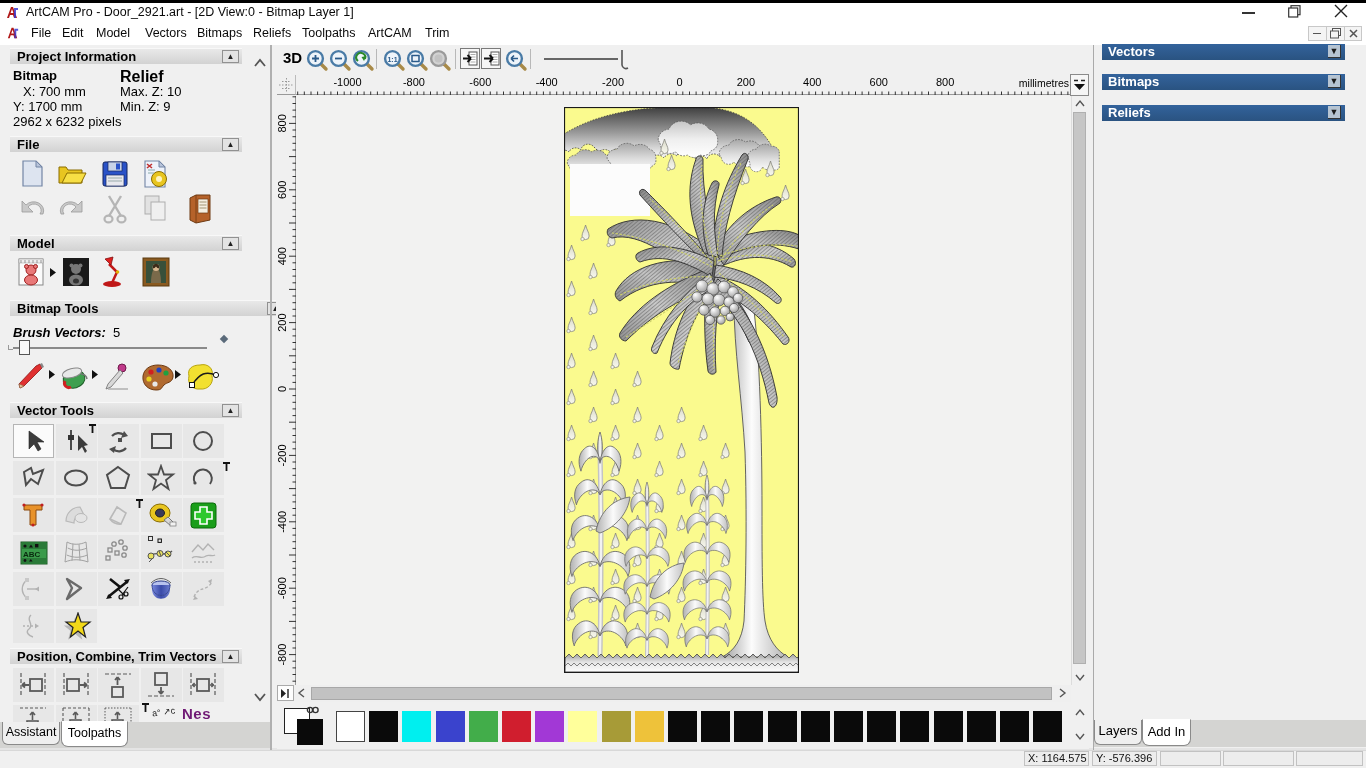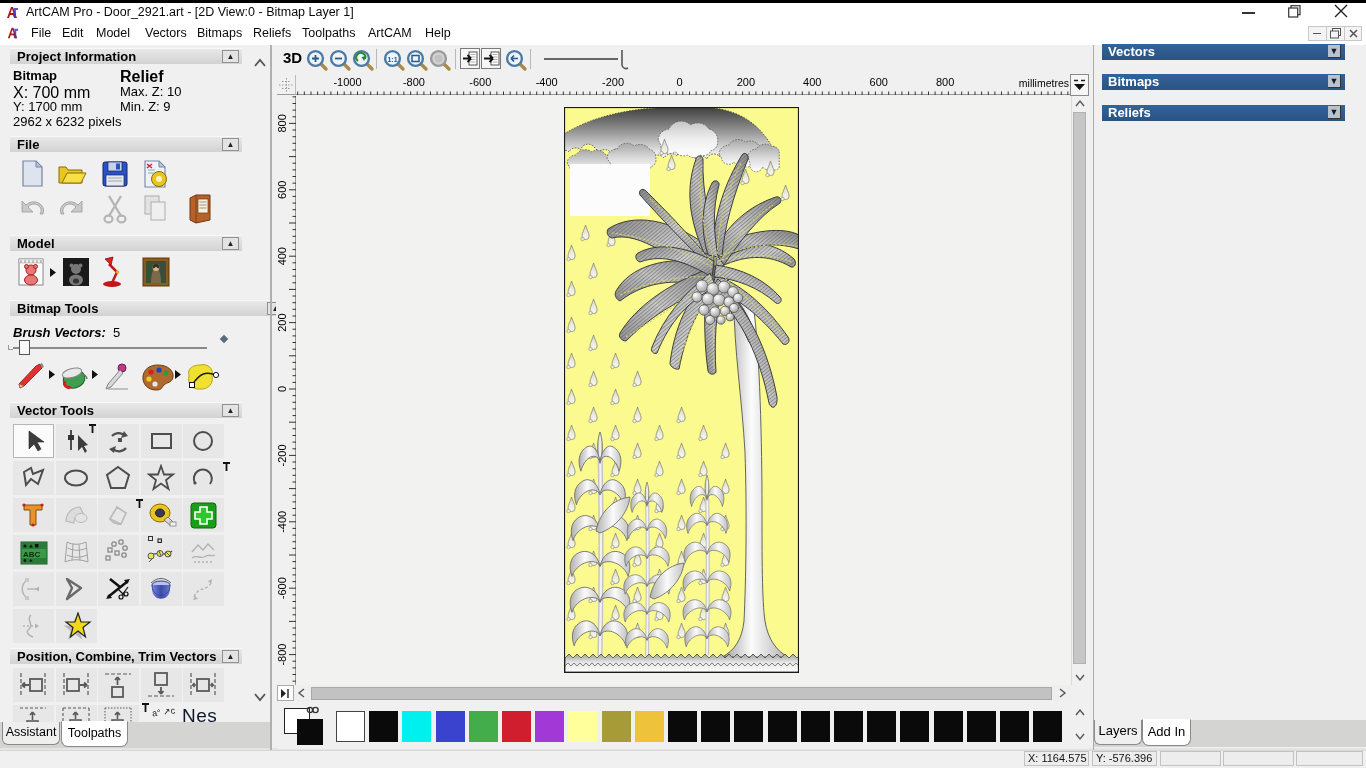--- a/index.html
+++ b/index.html
@@ -44,39 +44,39 @@
  <path d="M9,3 L13,3 L13,5 L11,5 L11,13 L9,13 Z" fill="#3a3ad0" opacity="0.85"></path>
 </svg>
 <div class="abs mi" style="left:31px;top:26px">File</div>
 <div class="abs mi" style="left:62px;top:26px">Edit</div>
 <div class="abs mi" style="left:96px;top:26px">Model</div>
 <div class="abs mi" style="left:145px;top:26px">Vectors</div>
 <div class="abs mi" style="left:197px;top:26px">Bitmaps</div>
 <div class="abs mi" style="left:253px;top:26px">Reliefs</div>
 <div class="abs mi" style="left:302px;top:26px">Toolpaths</div>
 <div class="abs mi" style="left:368px;top:26px">ArtCAM</div>
-<div class="abs mi" style="left:425px;top:26px">Help</div>
+<div class="abs mi" style="left:425px;top:26px">Trim</div>
 
 <div class="abs" style="left:1308px;top:26px;width:54px;height:15px;border:1px solid #c8c8c8;background:#f4f4f4"></div>
 <div class="abs" style="left:1313px;top:33px;width:8px;height:1.4px;background:#555"></div>
 <div class="abs" style="left:1326px;top:26px;width:1px;height:15px;background:#c8c8c8"></div>
 <svg class="abs" style="left:1330px;top:28px" width="11" height="11" viewBox="0 0 11 11">
  <rect x="2.5" y="0.5" width="8" height="7" fill="none" stroke="#555"></rect>
  <rect x="0.5" y="3" width="8" height="7" fill="#f4f4f4" stroke="#555"></rect>
 </svg>
 <div class="abs" style="left:1344px;top:26px;width:1px;height:15px;background:#c8c8c8"></div>
 <svg class="abs" style="left:1349px;top:29px" width="9" height="9" viewBox="0 0 9 9">
  <path d="M1,1 L8,8 M8,1 L1,8" stroke="#555" stroke-width="1.5"></path>
 </svg>
 <div class="abs" style="left:0;top:45px;width:1366px;height:705px;background:#f0f0f0"></div>
 <div class="hdr" style="top:48px;width:232px">Project Information<div class="hbtn">▲</div></div>
 
 <div class="abs" style="left:13px;top:68px;font-size:13px;font-weight:bold">Bitmap</div>
 <div class="abs" style="left:120px;top:68px;font-size:16px;font-weight:bold">Relief</div>
-<div class="abs" style="left:13px;top:84px;font-size:16px">X: 700 mm</div>
+<div class="abs" style="left:23px;top:84px;font-size:13px">X: 700 mm</div>
 <div class="abs" style="left:120px;top:84px;font-size:13px">Max. Z: 10</div>
 <div class="abs" style="left:13px;top:99px;font-size:13px">Y: 1700 mm</div>
 <div class="abs" style="left:120px;top:99px;font-size:13px">Min. Z: 9</div>
 <div class="abs" style="left:13px;top:114px;font-size:13px">2962 x 6232 pixels</div>
 <div class="hdr" style="top:136px;width:232px">File<div class="hbtn">▲</div></div>
 
 <svg class="abs" style="left:17px;top:159px" width="30" height="30" viewBox="0 0 30 30">
  <path d="M6,2 L19,2 L25,8 L25,27 L6,27 Z" fill="#dde4f0" stroke="#7385a5" stroke-width="1.2"></path>
  <path d="M19,2 L19,8 L25,8 Z" fill="#b8c4da" stroke="#7385a5"></path>
 </svg>
@@ -447,21 +447,21 @@
   </svg>
 <svg class="abs" style="left:103px;top:706px" width="30" height="16" viewBox="0 0 30 16">
     <path d="M2,2 h26 M2,2 v15 M28,2 v15" stroke="#5a5a5a" stroke-width="1" stroke-dasharray="1.5,1.5"></path>
          <path d="M14.5,13 v-7 M14.5,6 l-2.5,3 M14.5,6 l2.5,3" stroke="#5a5a5a" stroke-width="1.6"></path>
     <rect x="9" y="14" width="11" height="4" fill="none" stroke="#5a5a5a" stroke-width="1.6"></rect>
   </svg>
 <svg class="abs" style="left:141px;top:703px" width="9" height="10" viewBox="0 0 9 10">
     <path d="M1,1 h7 M4.5,1 v8" stroke="#111" stroke-width="1.8"></path>
   </svg>
 <div class="abs" style="left:152px;top:707px;font-size:9px;color:#222;transform:rotate(-8deg)">a° ↗c</div>
-<div class="abs" style="left:182px;top:705px;font-size:19px;font-weight:normal;color:#0f172a;letter-spacing:0.5px">Nes</div>
+<div class="abs" style="left:182px;top:705px;font-size:15px;font-weight:bold;color:#701a75;letter-spacing:0.5px">Nes</div>
 
 <svg class="abs" style="left:253px;top:57px" width="14" height="12" viewBox="0 0 14 12">
     <path d="M2,9 L7,3 L12,9" stroke="#555" stroke-width="1.8" fill="none"></path>
   </svg>
 <svg class="abs" style="left:253px;top:691px" width="14" height="12" viewBox="0 0 14 12">
     <path d="M2,3 L7,9 L12,3" stroke="#555" stroke-width="1.8" fill="none"></path>
   </svg>
 
 <div class="abs" style="left:0;top:722px;width:270px;height:26px;background:#d4d4d2"></div>
 <div class="abs" style="left:2px;top:722px;width:58px;height:23px;background:#efefef;border:1px solid #8a8a8a;border-top:none;border-radius:0 0 6px 6px;font-size:12.5px;text-align:center;line-height:21px">Assistant</div>

